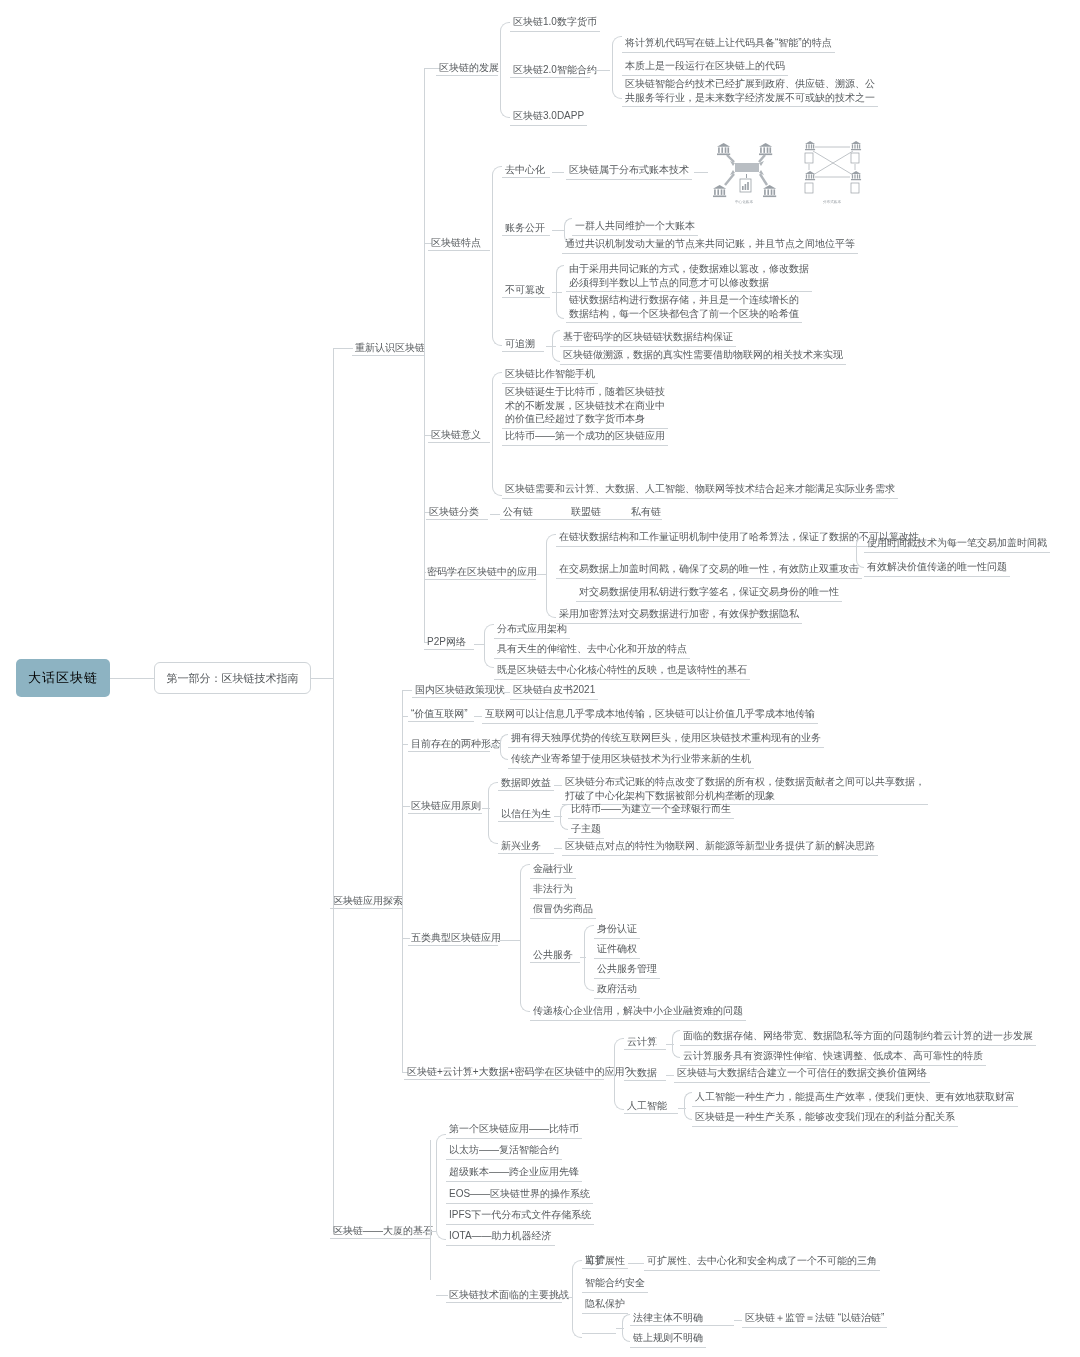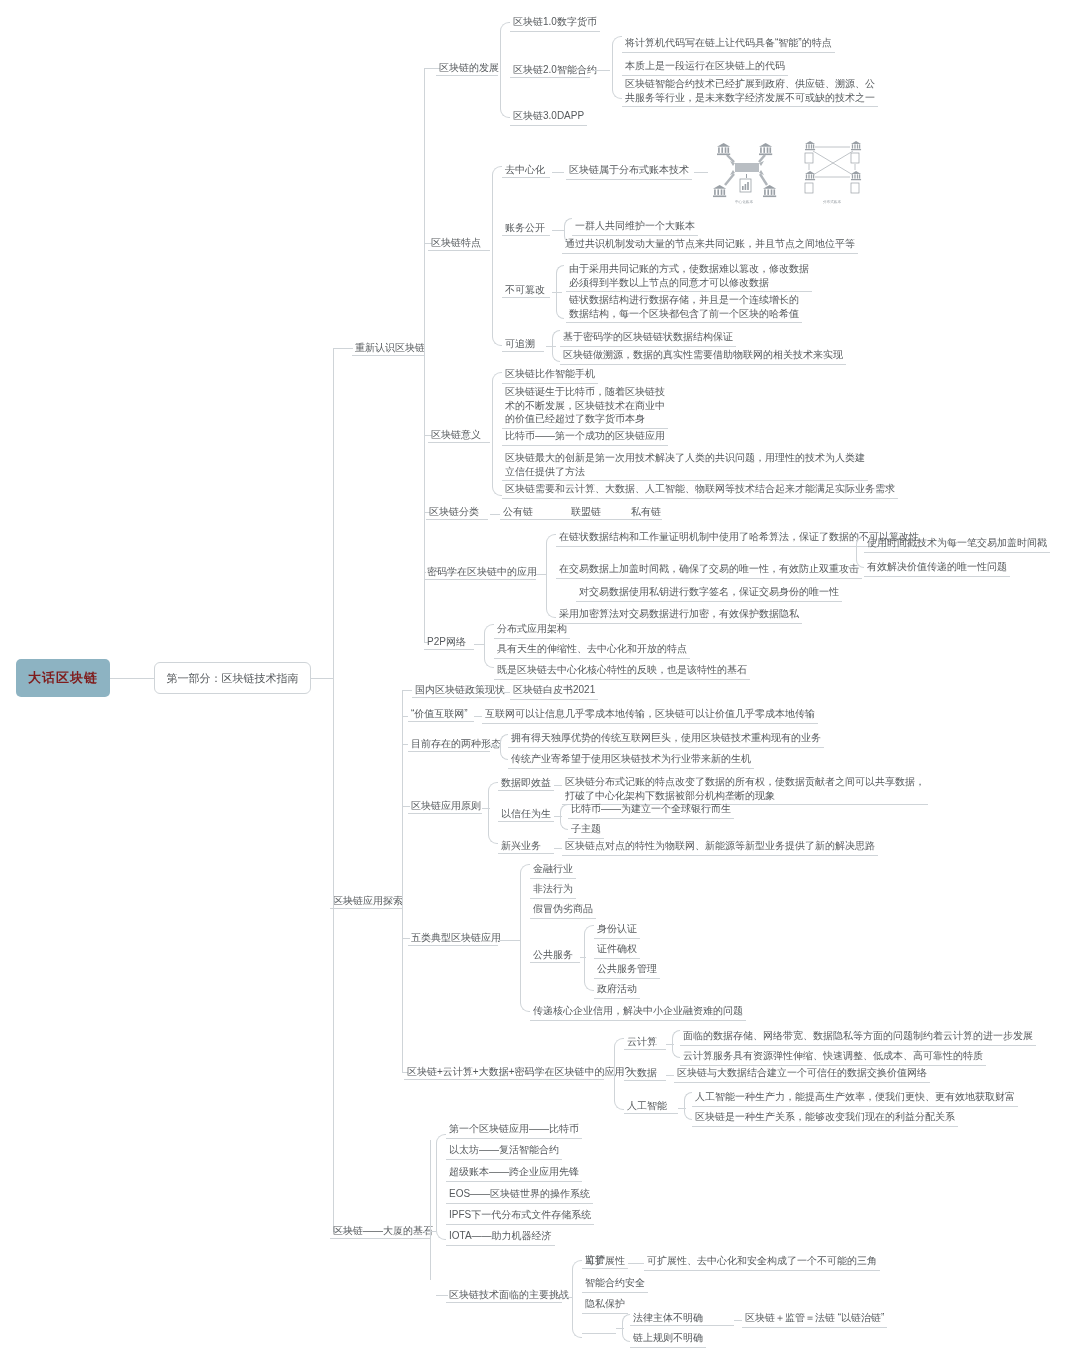--- a/index.html
+++ b/index.html
@@ -26,25 +26,24 @@
   }
   .nd.nb { border-bottom:none; }
 
   
   #root-node {
     position:absolute;
     left:16px; top:659px;
     width:94px; height:38px;
     background:#8db3c2;
     border-radius:5px;
-    color:#7f1d1d;
+    color:#000000;
     font-size:13px;
     display:flex; align-items:center; justify-content:center;
     letter-spacing:1px;
-    font-weight:bold;
   }
   
   #l1-node {
     position:absolute;
     left:154px; top:662px;
     width:157px; height:32px;
     background:#ffffff;
     border:1px solid #cfd4d8;
     border-radius:6px;
     color:#55595c;
@@ -288,22 +287,20 @@
   <div class="ln lnh" style="left:424px; top:435px; width:8px;"></div>
   <div class="nd nb" style="left:428px; top:427px;">区块链意义</div>
   <div class="ln lnh" style="left:428px; top:442px; width:62px;"></div>
 
   <div class="brk" style="left:492px; top:372px; width:10px; height:124px;"></div>
   <div class="nd" style="left:502px; top:366px;">区块链比作智能手机</div>
   <div class="nd" style="left:502px; top:384px;">区块链诞生于比特币，随着区块链技
 术的不断发展，区块链技术在商业中
 的价值已经超过了数字货币本身</div>
   <div class="nd" style="left:502px; top:428px;text-align:right;">比特币——第一个成功的区块链应用</div>
-  <div class="nd" style="left:502px; top:450px;">区块链最大的创新是第一次用技术解决了人类的共识问题，用理性的技术为人类建
-立信任提供了方法</div>
   <div class="nd" style="left:502px; top:481px;">区块链需要和云计算、大数据、人工智能、物联网等技术结合起来才能满足实际业务需求</div>
 
   <div class="ln lnh" style="left:424px; top:512px; width:6px;"></div>
   <div class="nd nb" style="left:426px; top:504px;">区块链分类</div>
   <div class="ln lnh" style="left:426px; top:519px; width:62px;"></div>
   <div class="ln lnh" style="left:490px; top:514px; width:10px;"></div>
   <div class="nd nb" style="left:500px; top:504px;">公有链</div>
   <div class="ln lnh" style="left:500px; top:519px; width:106px;"></div>
   <div class="nd nb" style="left:568px; top:504px;">联盟链</div>
   <div class="nd nb" style="left:628px; top:504px;">私有链</div>

